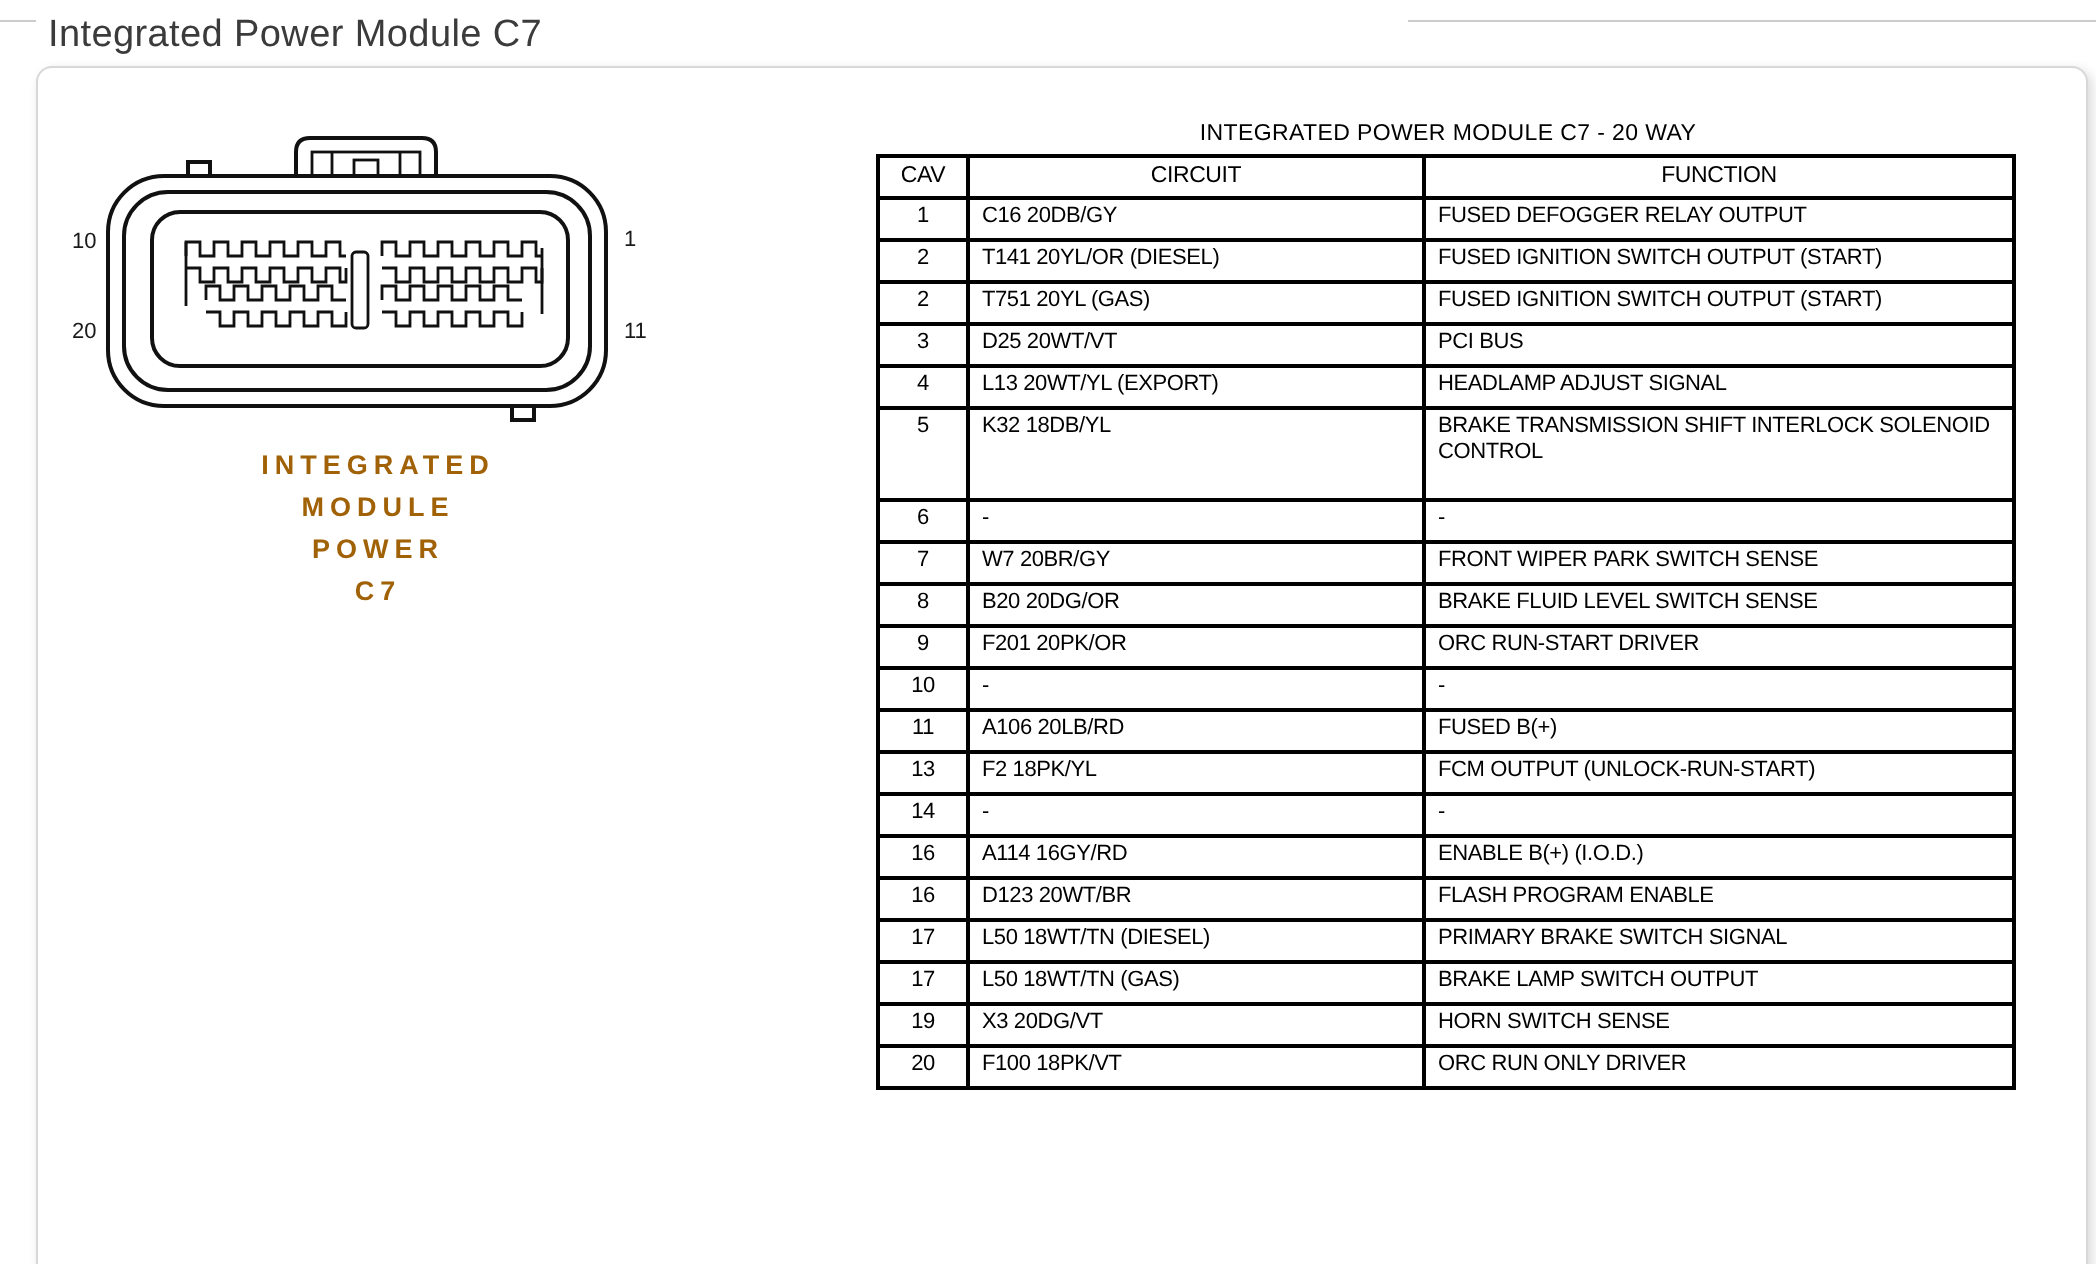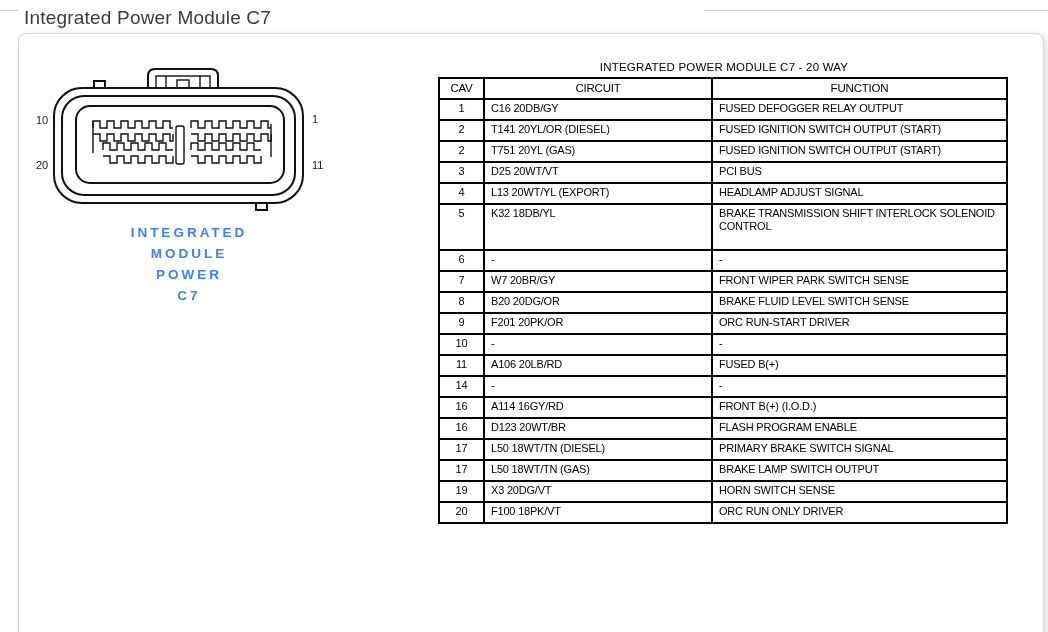--- a/index.html
+++ b/index.html
@@ -14,21 +14,21 @@
     font-size:19px;font-weight:400;color:#3b3b3b;letter-spacing:.2px;
   }
   .panel{
     position:absolute;left:18px;top:33px;width:1024px;height:640px;
     background:#ffffff;border:1px solid #d8d8d8;border-radius:8px;
     box-shadow:2px 2px 6px rgba(0,0,0,.15);
   }
   .connector-svg{position:absolute;left:7px;top:22px;}
   .module-caption{
     position:absolute;left:70px;top:188px;width:200px;text-align:center;
-    font-weight:700;font-size:13.5px;letter-spacing:3px;line-height:21px;color:#3b82f6;
+    font-weight:700;font-size:13.5px;letter-spacing:3px;line-height:21px;color:#a16207;
   }
   .table-area{position:absolute;left:419px;top:27px;width:572px;}
   .table-title{
     text-align:center;font-size:11.5px;color:#000;margin:0 0 4px 0;letter-spacing:.2px;
   }
   table.pinout{
     border-collapse:collapse;width:568px;table-layout:fixed;
     font-size:11px;color:#000;letter-spacing:-.2px;
   }
   table.pinout th,table.pinout td{
@@ -161,28 +161,33 @@
             <td class="cav">10</td>
             <td>-</td>
             <td>-</td>
           </tr>
           <tr>
             <td class="cav">11</td>
             <td>A106 20LB/RD</td>
             <td>FUSED B(+)</td>
           </tr>
           <tr>
+            <td class="cav">13</td>
+            <td>F2 18PK/YL</td>
+            <td>FCM OUTPUT (UNLOCK-RUN-START)</td>
+          </tr>
+          <tr>
             <td class="cav">14</td>
             <td>-</td>
             <td>-</td>
           </tr>
           <tr>
             <td class="cav">16</td>
             <td>A114 16GY/RD</td>
-            <td>FRONT B(+) (I.O.D.)</td>
+            <td>ENABLE B(+) (I.O.D.)</td>
           </tr>
           <tr>
             <td class="cav">16</td>
             <td>D123 20WT/BR</td>
             <td>FLASH PROGRAM ENABLE</td>
           </tr>
           <tr>
             <td class="cav">17</td>
             <td>L50 18WT/TN (DIESEL)</td>
             <td>PRIMARY BRAKE SWITCH SIGNAL</td>

